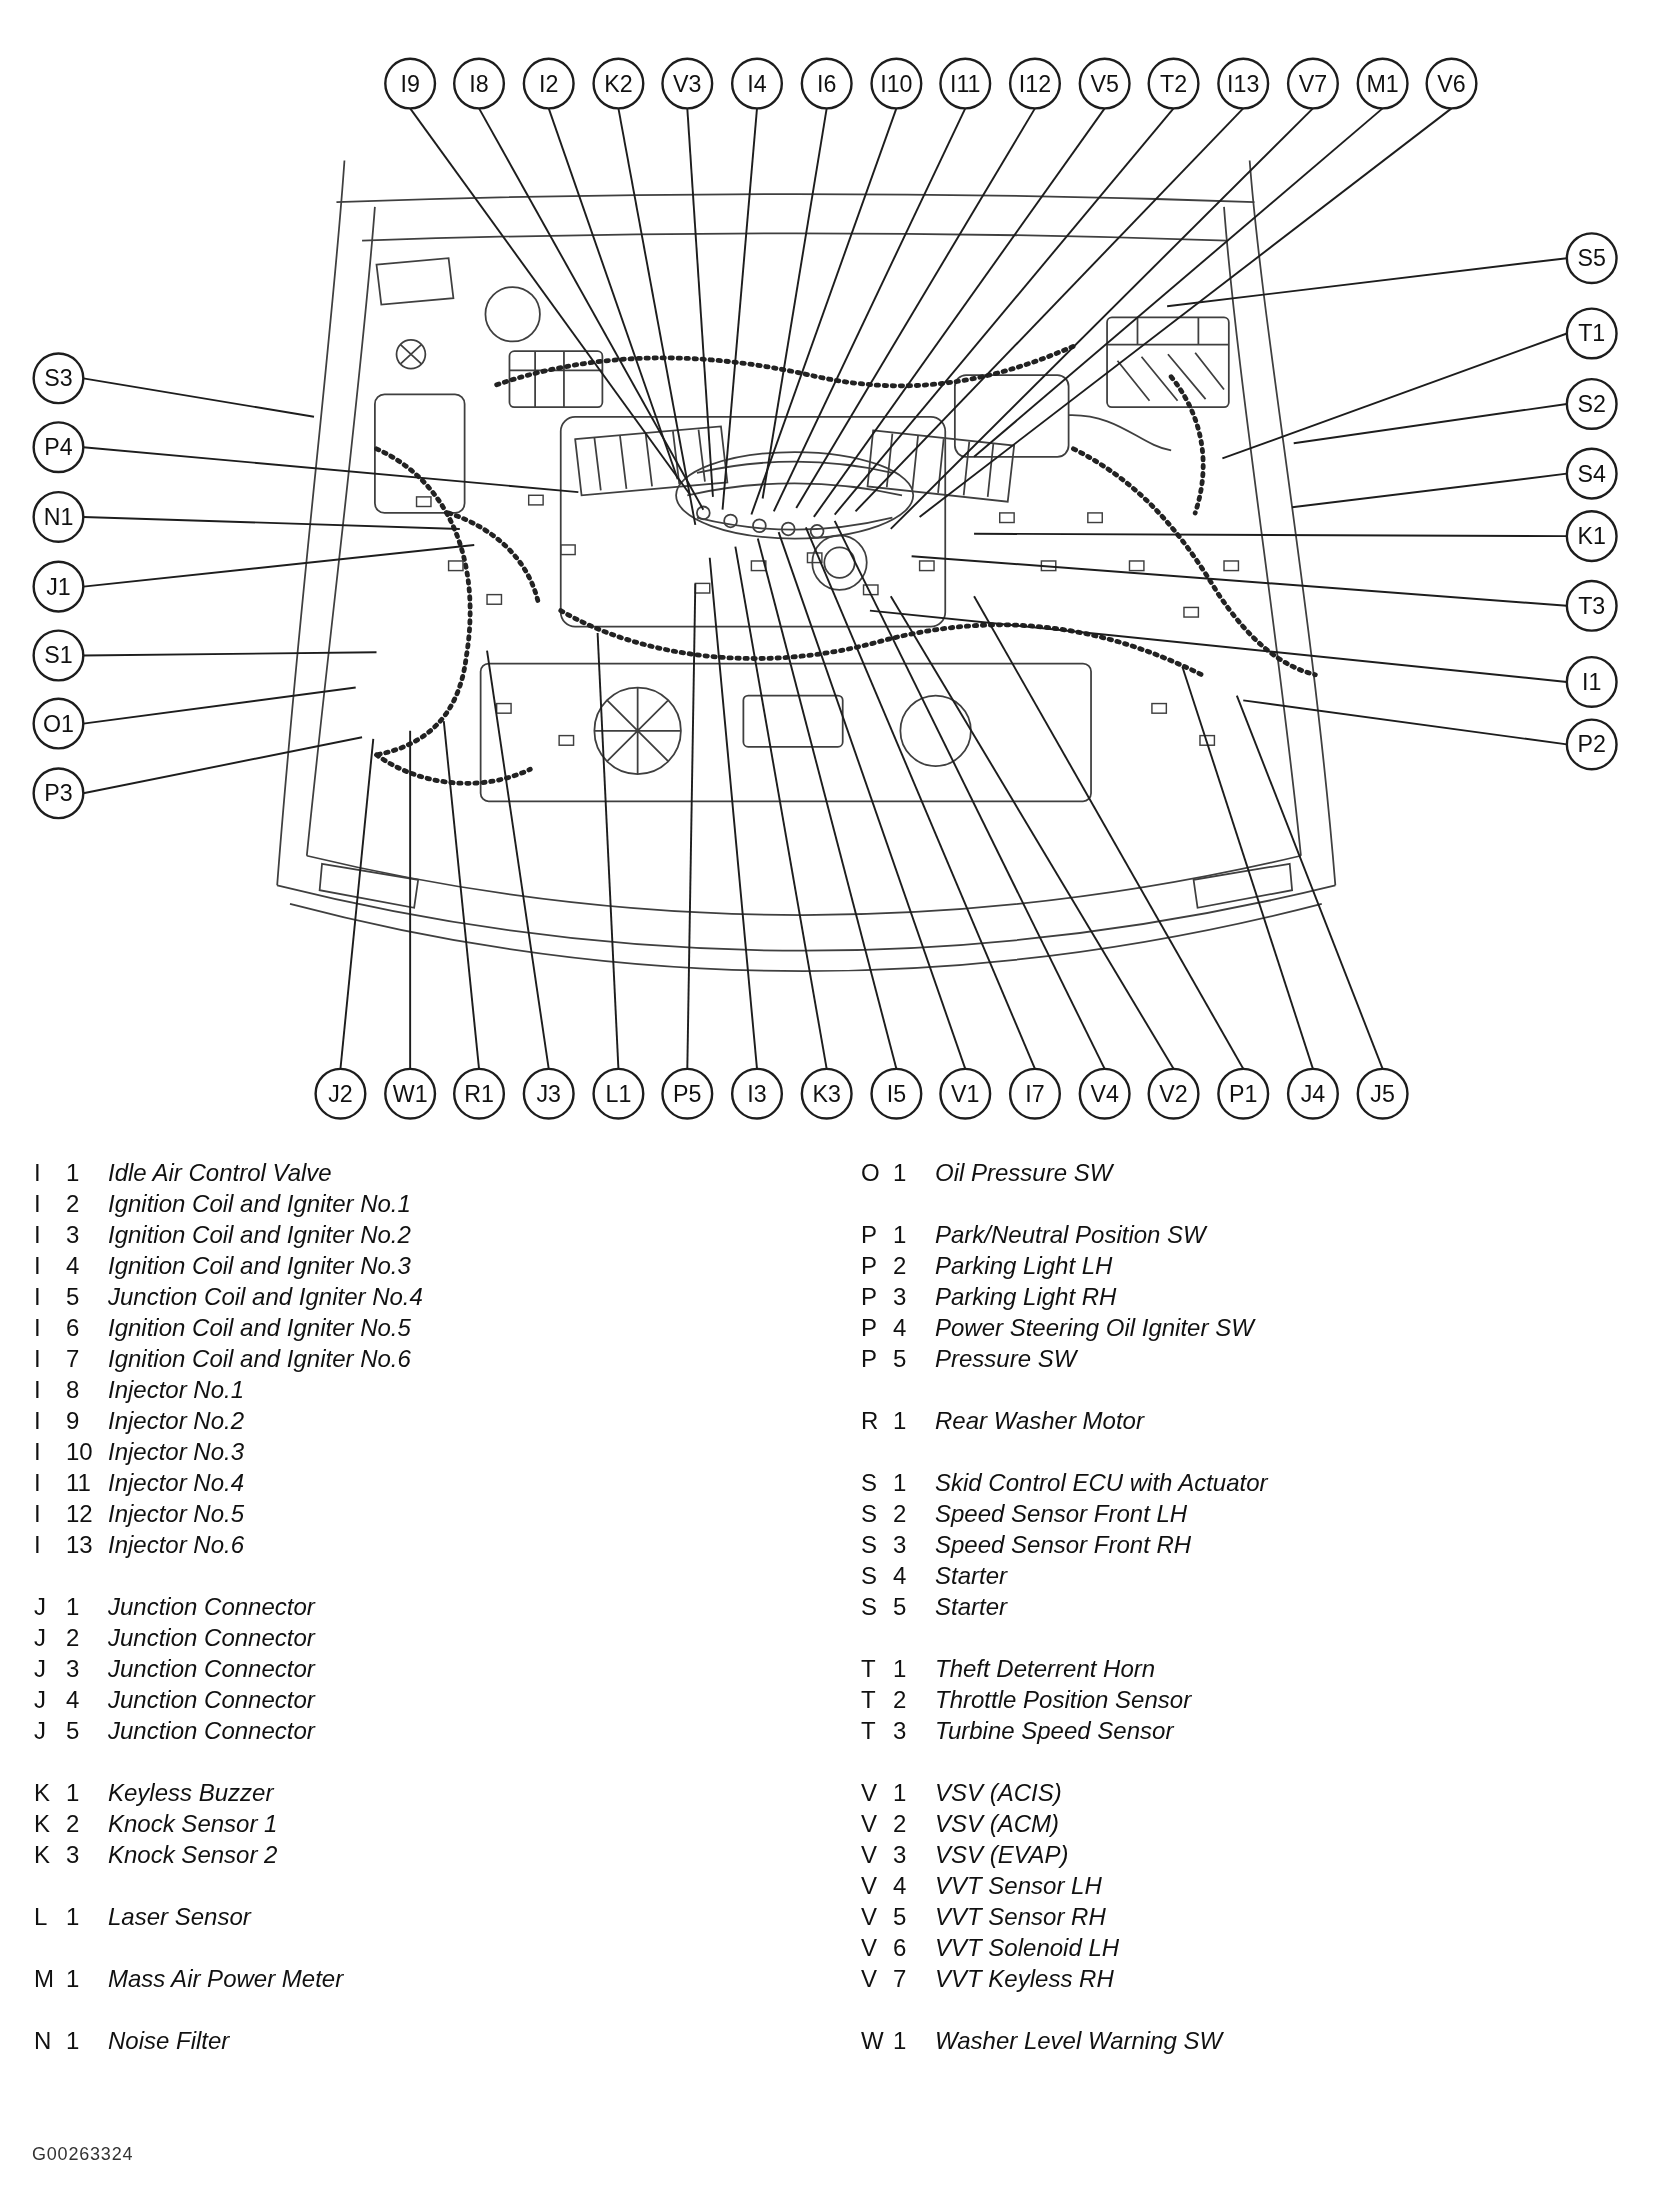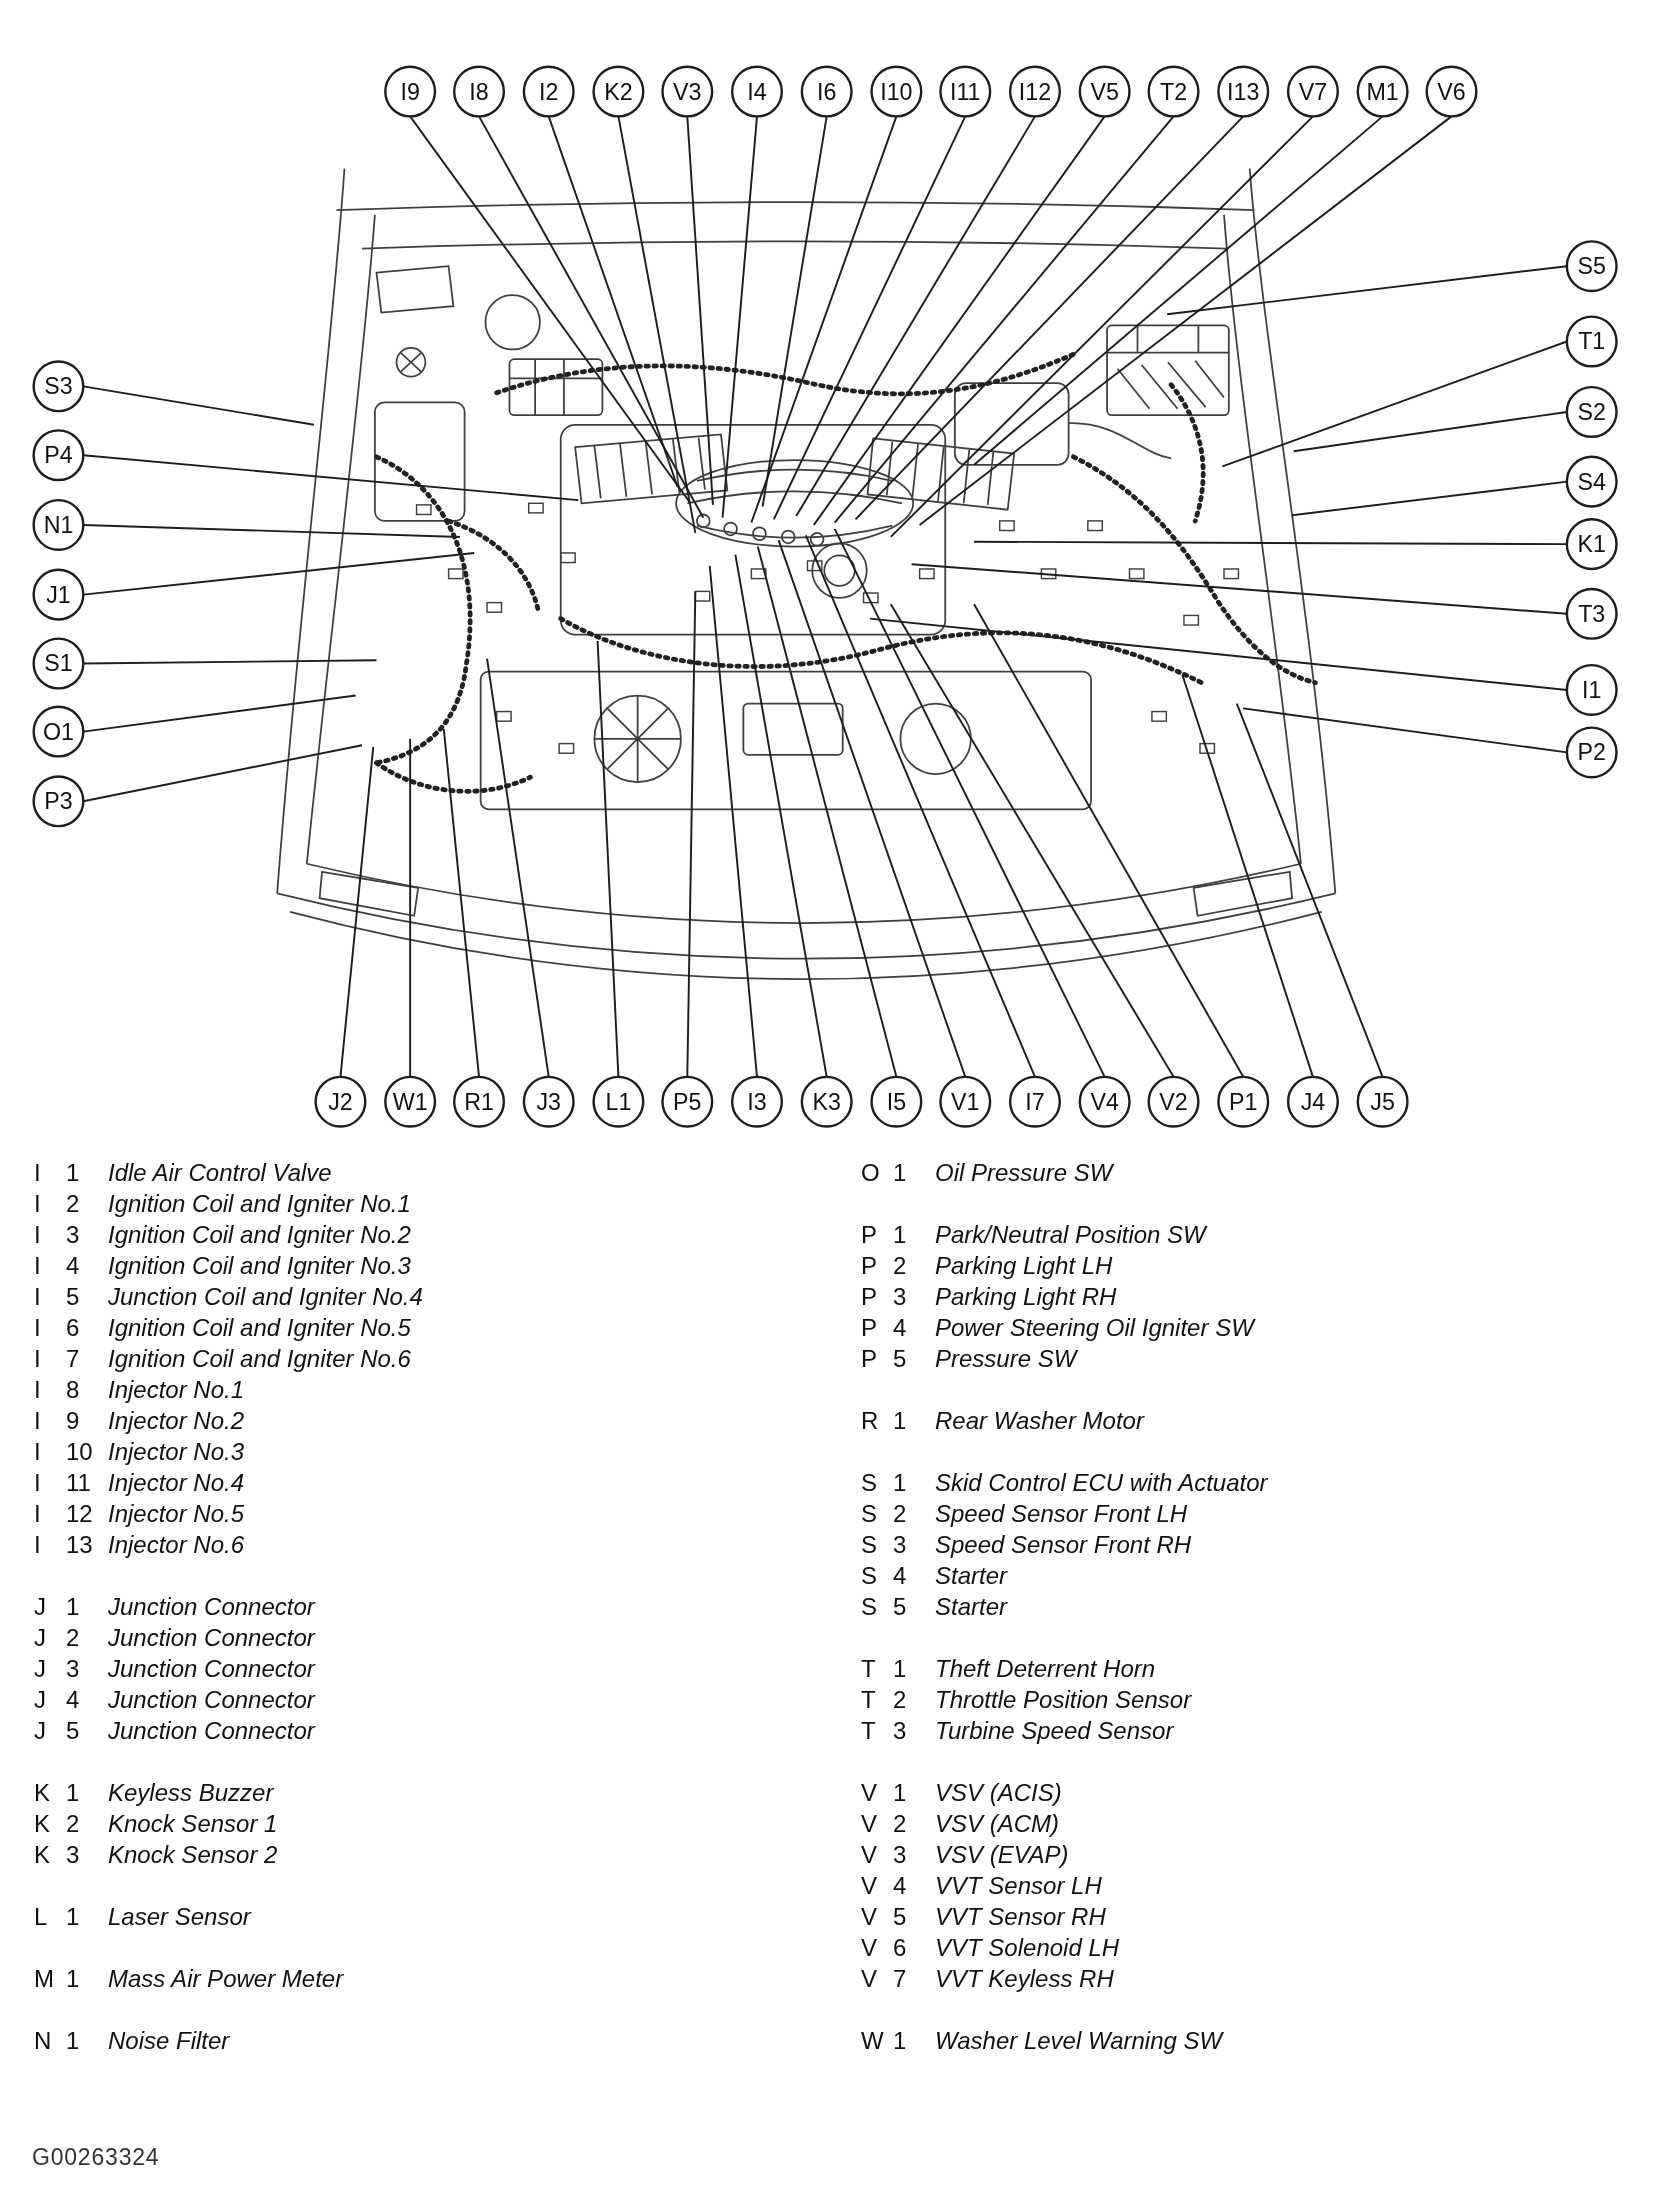--- a/index.html
+++ b/index.html
@@ -4,21 +4,21 @@
 <style>
   html,body { margin:0; padding:0; }
   body {
     width:1667px; height:2205px;
     background:#ffffff;
     position:relative;
     font-family:"Liberation Sans", sans-serif;
     color:#111;
     overflow:hidden;
   }
-  .diagram { position:absolute; top:8px; left:0; width:1434px; height:1162px; }
+  .diagram { position:absolute; top:0; left:0; width:1434px; height:1162px; }
   .diagram svg { position:absolute; top:0; left:0; }
 
   
   .art path, .art rect, .art circle, .art ellipse {
     fill:none; stroke:#3f3f3f; stroke-width:2.2;
   }
   .art .harness path { stroke:#222; stroke-width:6; stroke-dasharray:3 7; stroke-linecap:round; }
   .art .conn rect { stroke-width:1.8; }
 
   
@@ -36,21 +36,21 @@
   .legend-col { position:absolute; top:0; }
   .legend-col.left  { left:34px;  width:793px; }
   .legend-col.right { left:861px; width:785px; }
   .legend-row { display:flex; height:31px; line-height:31px; font-size:24px; }
   .lg-code { width:32px; flex:0 0 auto; }
   .lg-num  { width:42px; flex:0 0 auto; }
   .lg-name { flex:1 1 auto; white-space:nowrap;font-style:italic; }
 
   .figure-id {
     position:absolute; top:2144px; left:32px;
-    font-size:23px; color:#333; letter-spacing:0.8px;
+    font-size:18px; color:#333; letter-spacing:0.8px;
   }
 </style>
 </head>
 <body>
 
 <div class="diagram">
 <svg width="1667" height="1162" viewBox="0 0 2081 1450" xmlns="http://www.w3.org/2000/svg">
 
   <g class="art">
 

